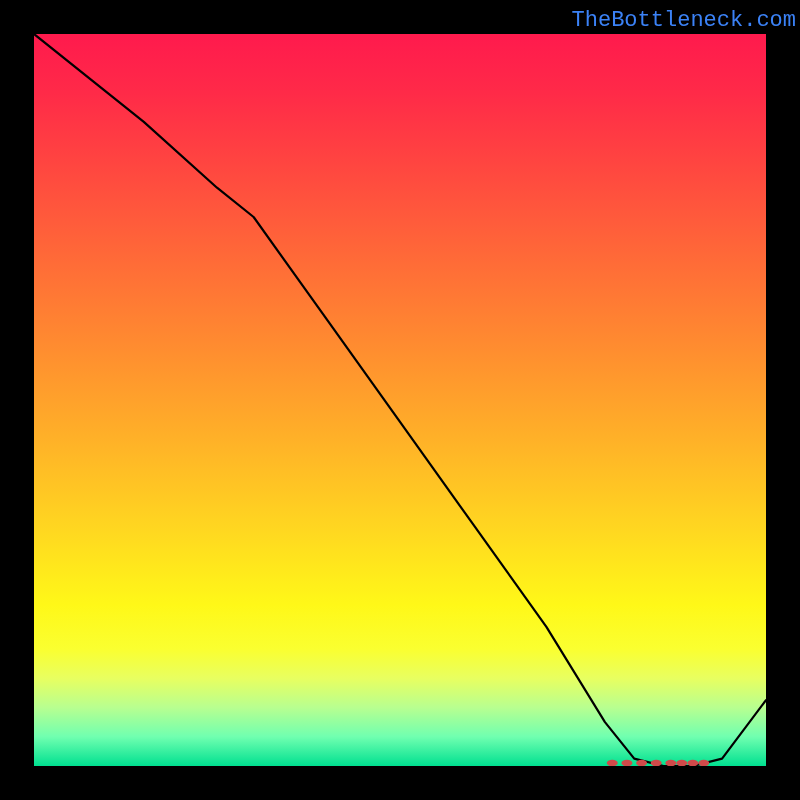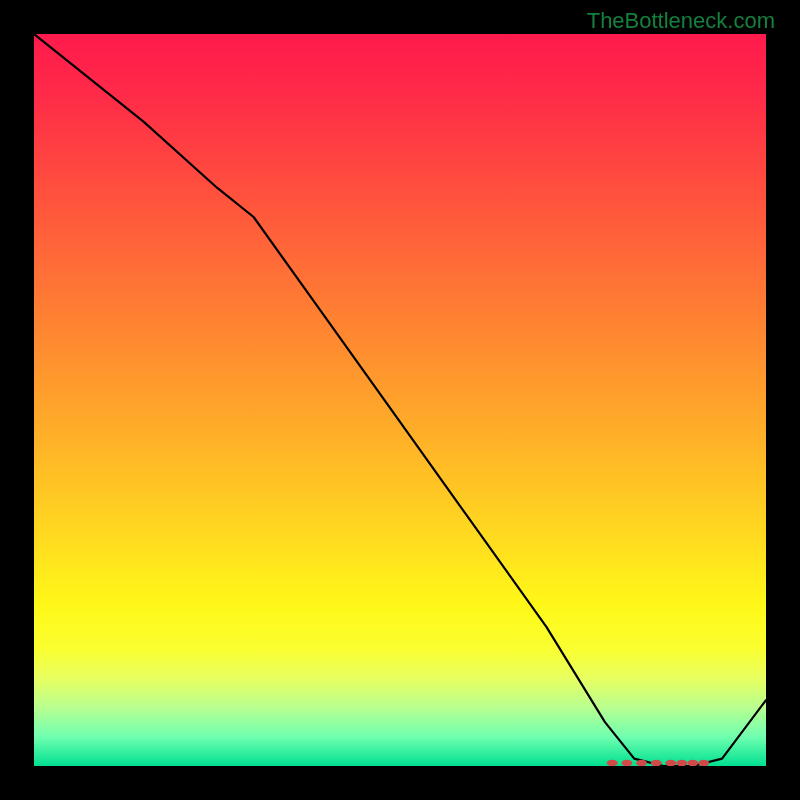--- a/index.html
+++ b/index.html
@@ -6,25 +6,26 @@
   body {
     width: 800px;
     height: 800px;
     background: #000;
     position: relative;
     font-family: Arial, sans-serif;
   }
   .watermark {
     position: absolute;
     top: 8px;
-    right: 25px;
-    color: #15803d;
+    right: 4px;
+    color: #3b82f6;
     font-size: 22px;
     font-weight: 400;
     z-index: 10;
+    font-family: Liberation Mono, monospace;
   }
   .plot-area {
     position: absolute;
     left: 34px;
     top: 34px;
     width: 732px;
     height: 732px;
     background: linear-gradient(to bottom,
       #ff1a4d 0%,
       #ff2a48 8%,

